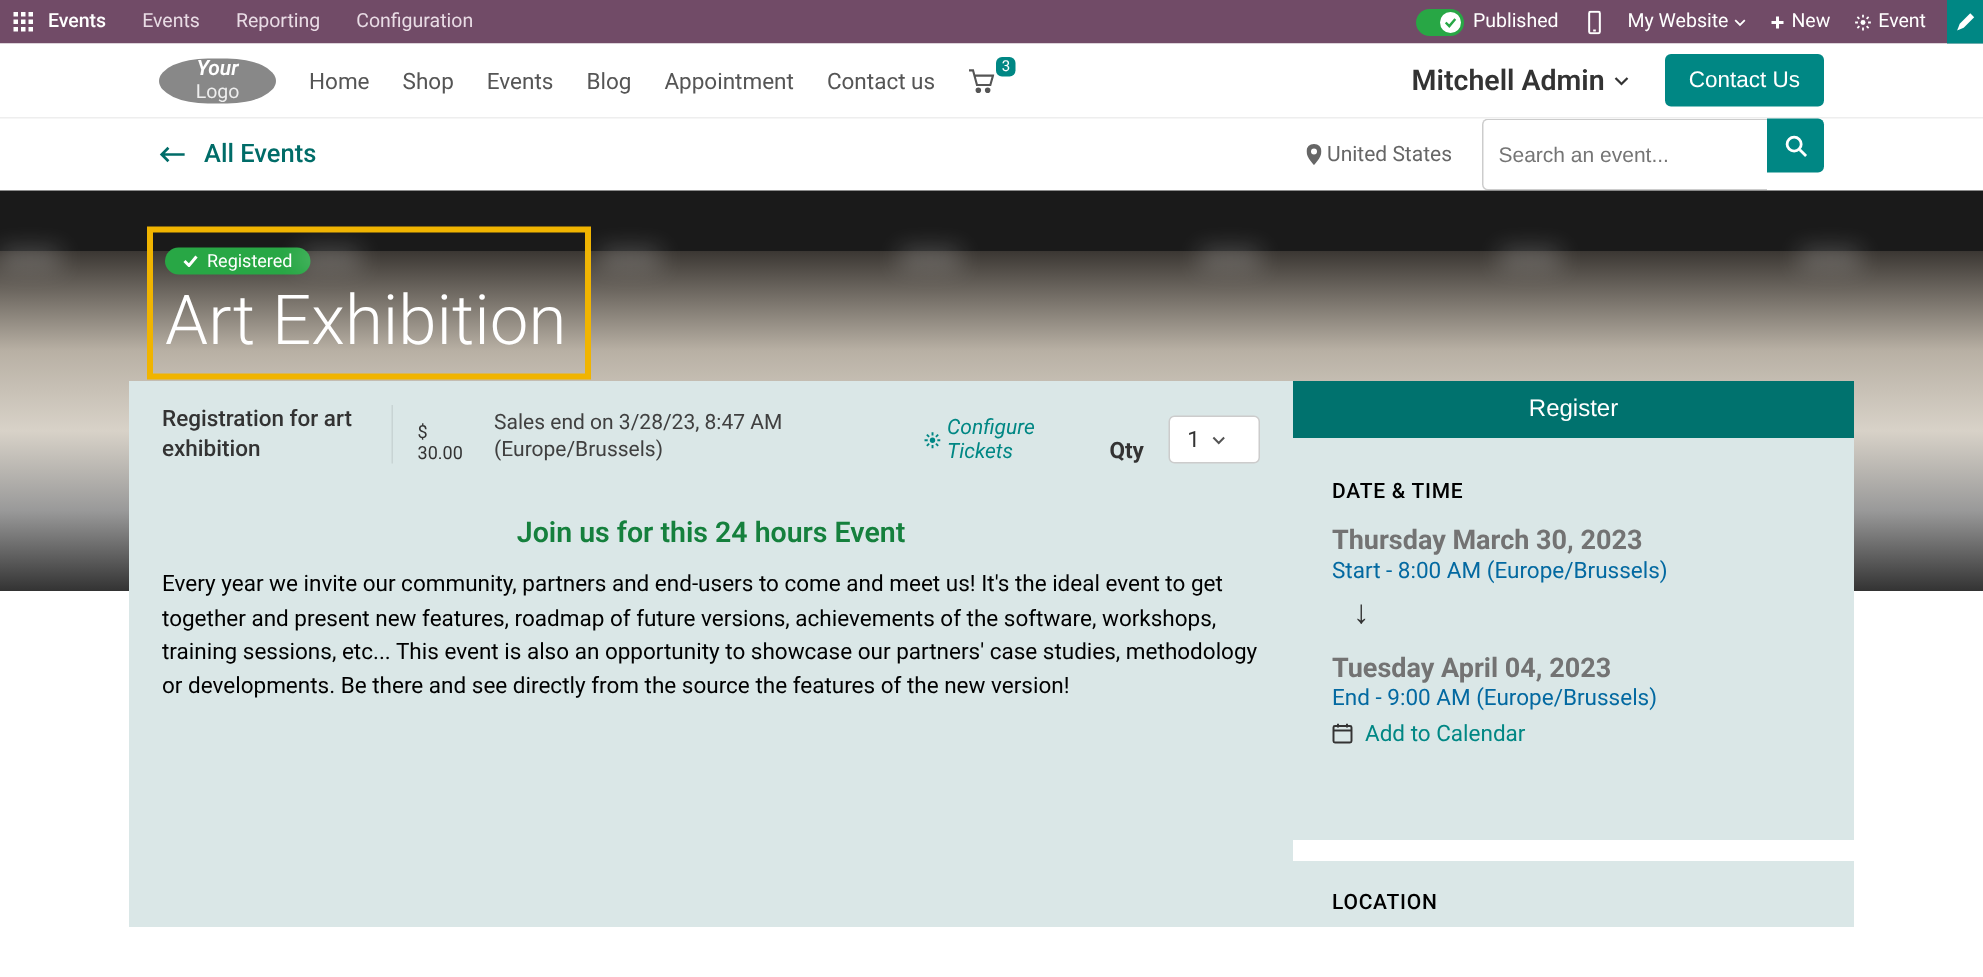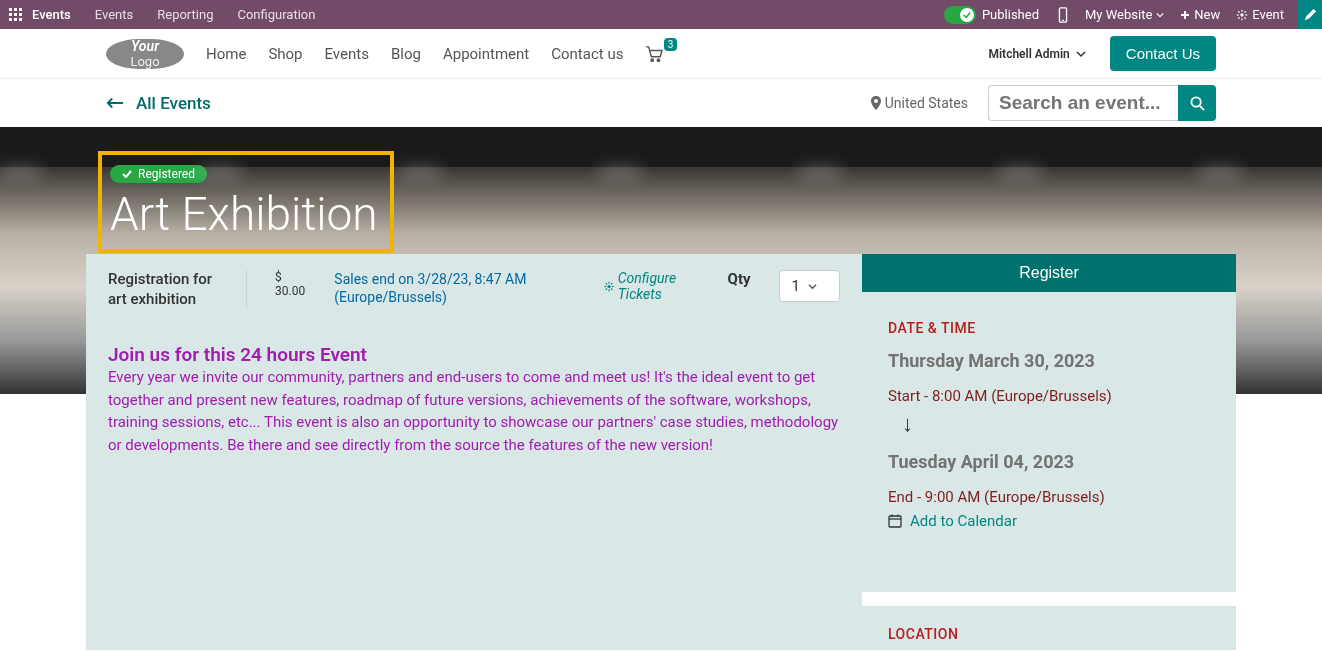--- a/index.html
+++ b/index.html
@@ -18,61 +18,61 @@
 .topbar .edit-box { background: #008784; width: 24px; height: 29px; display: flex; align-items: center; justify-content: center; margin: 0 -8px 0 6px; }
 
 
 .navbar { background: #fff; height: 50px; display: flex; align-items: center; padding: 0 106px; border-bottom: 1px solid #eee; }
 .logo-pill { background: #888; border-radius: 50% / 60%; width: 78px; height: 30px; display: flex; align-items: center; justify-content: center; color: #fff; font-style: italic; font-size: 14px; font-weight: 600; flex-direction: column; }
 .logo-pill .your { color: #fff; } .logo-pill .logo { color: #eee; font-style: normal; font-weight:400; font-size:13px;}
 .navbar .nav-link { margin-left: 22px; color: #555; font-size: 15px; cursor: pointer; }
 .navbar .spacer { flex: 1; }
 .navbar .cart { position: relative; color: #555; margin-left: 22px; }
 .cart .badge { position: absolute; top: -8px; right: -14px; background: #008784; color: #fff; font-size: 10px; border-radius: 4px; padding: 1px 4px; }
-.navbar .user { margin-left: auto; color: #333; font-weight: 600; font-size: 12px; display:flex; align-items:center; gap:6px;}
+.navbar .user { margin-left: auto; color: #333; font-weight: 600; font-size: 19px; display:flex; align-items:center; gap:6px;}
 .navbar .contact-btn { margin-left: 24px; background: #008784; color: #fff; border: none; border-radius: 4px; padding: 9px 16px; font-size: 15px; cursor: pointer; }
 
 
 .breadcrumb-row { height: 48px; padding: 0 106px; display: flex; align-items: center; }
 .breadcrumb-link { color: #006C68; font-size: 17px; font-weight: 500; display: flex; align-items: center; gap: 12px; cursor: pointer; }
 .breadcrumb-row .spacer { flex: 1; }
 .location { color: #666; font-size: 14px; margin-right: 20px; display:flex; align-items:center; gap:4px;}
 .search-wrap { display: flex; }
-.search-wrap input { width: 190px; height: 36px; border: 1px solid #ccc; border-right: none; border-radius: 4px 0 0 4px; padding: 0 10px; font-size: 19px; font-weight: bold; }
+.search-wrap input { width: 190px; height: 48px; border: 1px solid #ccc; border-right: none; border-radius: 4px 0 0 4px; padding: 0 10px; font-size: 14px; }
 .search-wrap button { width: 38px; height: 36px; background: #008784; border: none; border-radius: 0 4px 4px 0; color: #fff; cursor: pointer; display:flex; align-items:center; justify-content:center;}
 
 
 .hero { position: relative; height: 267px; background: linear-gradient(to bottom, #1a1a1a 0%, #1a1a1a 15%, #3a3632 15%, #b8b0a4 40%, #d8d2c8 60%, #999 80%, #333 100%); overflow: visible; }
 .hero::after { content:""; position:absolute; left:0; right:0; top:15%; height:10px; background: repeating-linear-gradient(90deg, rgba(255,255,255,0.3) 0 40px, transparent 40px 200px); filter: blur(8px); }
 .hero .title-box { position: absolute; top: 24px; left: 98px; border: 4px solid #f0b400; padding: 8px 12px 8px 8px; }
 .registered-badge { display: inline-flex; align-items: center; gap: 6px; background: #28a745; color: #fff; font-size: 12px; padding: 2px 12px; border-radius: 12px; margin-bottom: 4px; }
 .hero-title { color: #fff; font-size: 46px; font-weight: 300; }
 
 
 .main-content { position: relative; margin: -140px 86px 0; display: flex; gap: 0; }
 .left-col { flex: 1; background: #DAE7E7; padding: 16px 22px; }
 .right-col { width: 374px; }
 
-.reg-row { display: flex; align-items: flex-start; gap: 28px; }
+.reg-row { display: flex; align-items: flex-end; gap: 16px; }
 .reg-name { width: 174px; color: #333; font-size: 15px; font-weight: 500; line-height: 1.3; border-right: 1px solid rgba(0,0,0,0.08); padding-right:12px;}
 .reg-price { color: #333; font-size: 12px; }
-.reg-sales { color: #0369a1; font-size: 14px; line-height: 1.3; }
+.reg-sales { color: #404040; font-size: 14px; line-height: 1.3; }
 .reg-configure { color: #008784; font-size: 14px; font-style: italic; display: inline-flex; align-items: center; gap: 4px; margin-left: auto; cursor:pointer;}
 .reg-qty-label { font-weight: 700; font-size: 15px; }
 .qty-select { background: #fff; border: 1px solid #ccc; border-radius: 4px; padding: 6px 22px 6px 12px; font-size: 15px; position: relative; display:flex; align-items:center; gap:8px; cursor:pointer;}
 
-.desc-title { margin-top: 34px; font-size: 19px; font-weight: 600; color: #a21caf; }
-.desc-body { font-size: 15px; color: #a21caf; line-height: 1.5; }
+.desc-title { margin-top: 34px; font-size: 19px; font-weight: 600; color: #15803d; text-align: center; }
+.desc-body { margin-top: 12px; font-size: 15px; color: #000000; line-height: 1.5; }
 
 .register-btn { width: 100%; margin-top:0; background: #00726E; color: #fff; border: none; height: 38px; font-size: 16px; cursor: pointer; }
 
 .datetime-box { background: #DAE7E7; padding: 28px 26px 60px; }
-.section-head { color: #b91c1c; font-size: 14px; letter-spacing: 0.5px; font-weight: 500; }
+.section-head { color: #000000; font-size: 14px; letter-spacing: 0.5px; font-weight: 500; }
 .dt-day { margin-top: 14px; font-size: 18px; font-weight: 700; color: #737373; }
-.dt-line { font-size: 15px; color: #7f1d1d; margin-top: 16px; }
+.dt-line { font-size: 15px; color: #0369a1; margin-top: 0; }
 .dt-arrow { margin: 6px 0 6px 14px; font-size: 22px; color: #333; }
 .add-cal { margin-top: 6px; display: inline-flex; align-items: center; gap: 8px; font-size: 15px; cursor:pointer;}
 .add-cal .cal-icon { color: #333; }
 .add-cal .cal-text { color: #008784; }
 
 .location-box { background: #DAE7E7; margin-top: 14px; padding: 20px 26px 8px; }
 
 svg { display: block; }
 </style>
 </head>

